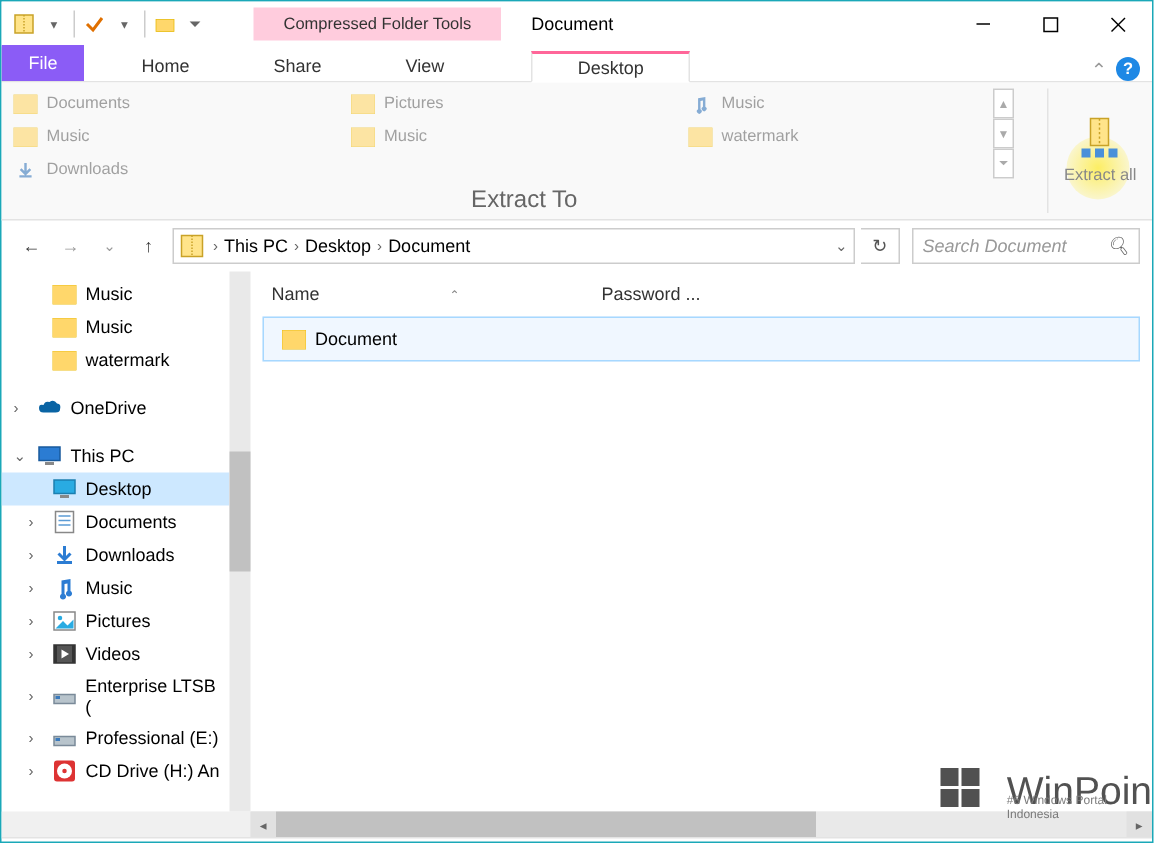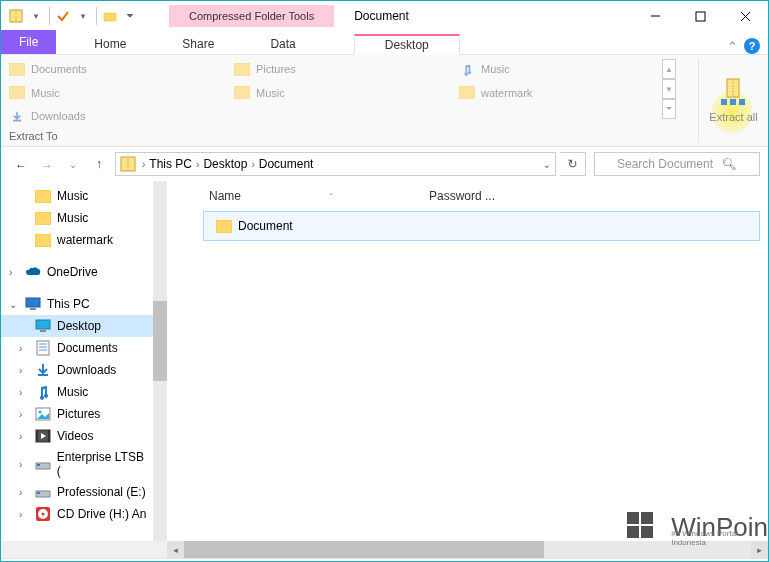--- a/index.html
+++ b/index.html
@@ -20,52 +20,52 @@
 .tab-file { background: #8b5cf6; color: #fff; padding: 3px 18px; font-size: 12px; height: 24px; display: flex; align-items: center; }
 .tab { padding: 3px 18px; font-size: 12px; color: #333; margin-left: 20px; }
 .tab-extract { background: #fff; border: 1px solid #e3e3e3; border-bottom: 1px solid #fff; border-top: 2px solid #ff6699; margin-bottom: -1px; margin-left: 40px; padding: 2px 30px; }
 .ribbon-collapse { margin-left: auto; padding-right: 8px; display: flex; align-items: center; gap: 6px; }
 
 .ribbon { height: 92px; background: #f9f9f9; border-bottom: 1px solid #e3e3e3; display: flex; padding: 4px 0; }
 .extract-to { flex: 1; padding: 0 8px; display: flex; flex-direction: column; }
 .dest-grid { display: grid; grid-template-columns: 1fr 1fr 1fr; gap: 2px 12px; opacity: 0.6; flex: 1; padding-right: 18px; }
 .dest-item { display: flex; align-items: center; gap: 6px; font-size: 11px; color: #666; height: 20px; }
 .dest-icon { width: 16px; height: 13px; }
-.group-label { font-size: 11px; color: #666; padding-top: 2px; }
+.group-label { text-align: center; font-size: 16px; color: #666; padding-top: 2px; }
 .scroll-buttons { position: absolute; right: 92px; top: 58px; width: 14px; display: flex; flex-direction: column; }
 .scroll-btn { width: 14px; height: 20px; border: 1px solid #ccc; background: #fff; display:flex; align-items:center; justify-content:center; font-size:8px; color:#aaa;}
 .extract-all { width: 70px; display: flex; flex-direction: column; align-items: center; justify-content: center; border-left: 1px solid #e3e3e3; padding: 4px; position: relative; }
 .extract-all-btn { display: flex; flex-direction: column; align-items: center; position: relative; }
 .highlight-circle { position: absolute; width: 42px; height: 42px; background: radial-gradient(circle, rgba(255,230,0,0.6), rgba(255,230,0,0)); border-radius: 50%; top: 32px; left: 12px; }
 .extract-all-icon { width: 32px; height: 32px; margin-bottom: 2px; }
 .extract-all-label { font-size: 11px; color: #888; text-align: center; line-height: 1.1; }
 
 .navbar { height: 34px; display: flex; align-items: center; padding: 4px 8px; gap: 4px; }
 .nav-arrows { display: flex; align-items: center; gap: 2px; }
 .nav-arrow { width: 24px; height: 24px; display: flex; align-items: center; justify-content: center; color: #999; }
 .nav-arrow.enabled { color: #333; }
 .address-bar { flex: 1; height: 24px; border: 1px solid #ccc; display: flex; align-items: center; padding: 0 4px; font-size: 12px; }
 .address-bar .crumb { padding: 2px 2px; }
 .address-bar .crumb-sep { color: #666; font-size: 10px; padding: 0 2px; }
 .zip-icon { width: 16px; height: 16px; margin-right: 4px; }
 .refresh-btn { width: 26px; height: 24px; border: 1px solid #ccc; border-left: none; display: flex; align-items: center; justify-content: center; color: #555; }
-.search-box { width: 166px; height: 24px; border: 1px solid #ccc; margin-left: 4px; display: flex; align-items: center; padding: 0 22px; color: #999; font-size: 12px; }
+.search-box { width: 152px; height: 24px; border: 1px solid #ccc; margin-left: 4px; display: flex; align-items: center; padding: 0 6px; color: #999; font-size: 12px; font-style: italic; }
 .search-box .mag { margin-left: auto; color: #666; }
 
 .main { display: flex; height: 360px; position: relative; }
 .tree { width: 152px; border-right: none; overflow-y: auto; padding: 4px 0; }
 .tree-scroll { width: 14px; background: #e9e9e9; position: relative; }
 .tree-scroll-thumb { position: absolute; top: 120px; width: 14px; height: 80px; background: #c1c1c1; }
 .tree-item { display: flex; align-items: center; gap: 6px; padding: 3px 4px 3px 22px; font-size: 12px; color: #000; }
 .tree-item.l1 { padding-left: 32px; }
 .tree-item.selected { background: #cde8ff; }
 .tree-item .toggle { width: 10px; font-size: 10px; color: #666; margin-left: -14px; }
 .tree-icon { width: 16px; height: 16px; display: flex; align-items: center; justify-content: center; }
 
-.content { flex: 1; display: flex; flex-direction: column; margin-left: 28px; }
+.content { flex: 1; display: flex; flex-direction: column; }
 .columns { display: flex; padding: 4px 8px; font-size: 12px; color: #333; border-bottom: 0; }
 .col { padding: 4px 6px; }
 .col-name { width: 220px; display:flex; align-items:center; gap:4px;}
 .col-type { width: 160px; }
 .col-size { width: 120px; }
 .col-pwd { width: 80px; }
 .rows { padding: 0 8px; flex: 1; }
 .row { display: flex; font-size: 12px; padding: 3px 0; border: 1px solid #a7d8ff; background: #f0f7ff; }
 .row .col-name { display: flex; align-items: center; gap: 6px; padding-left: 12px; }
 
@@ -133,21 +133,21 @@
           <line x1="10" y1="1" x2="1" y2="10" stroke="#000"></line>
         </svg>
       </div>
   </div>
 </div>
 
 <div class="tabs-row">
   <div class="tab-file">File</div>
   <div class="tab">Home</div>
   <div class="tab">Share</div>
-  <div class="tab">Data</div>
+  <div class="tab">View</div>
   <div class="tab tab-extract">Desktop</div>
   <div class="ribbon-collapse">
     <span style="color:#999;font-size:13px;">⌃</span>
     <span style="background:#1e88e5;color:#fff;width:16px;height:16px;border-radius:50%;display:inline-flex;align-items:center;justify-content:center;font-size:11px;font-weight:bold;">?</span>
   </div>
 </div>
 
 <div class="ribbon">
   <div class="extract-to">
     <div class="dest-grid">

